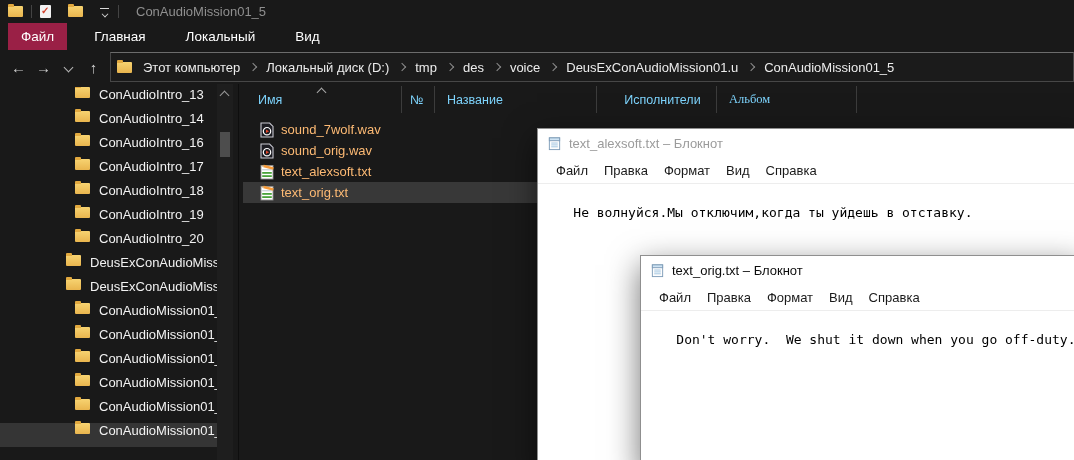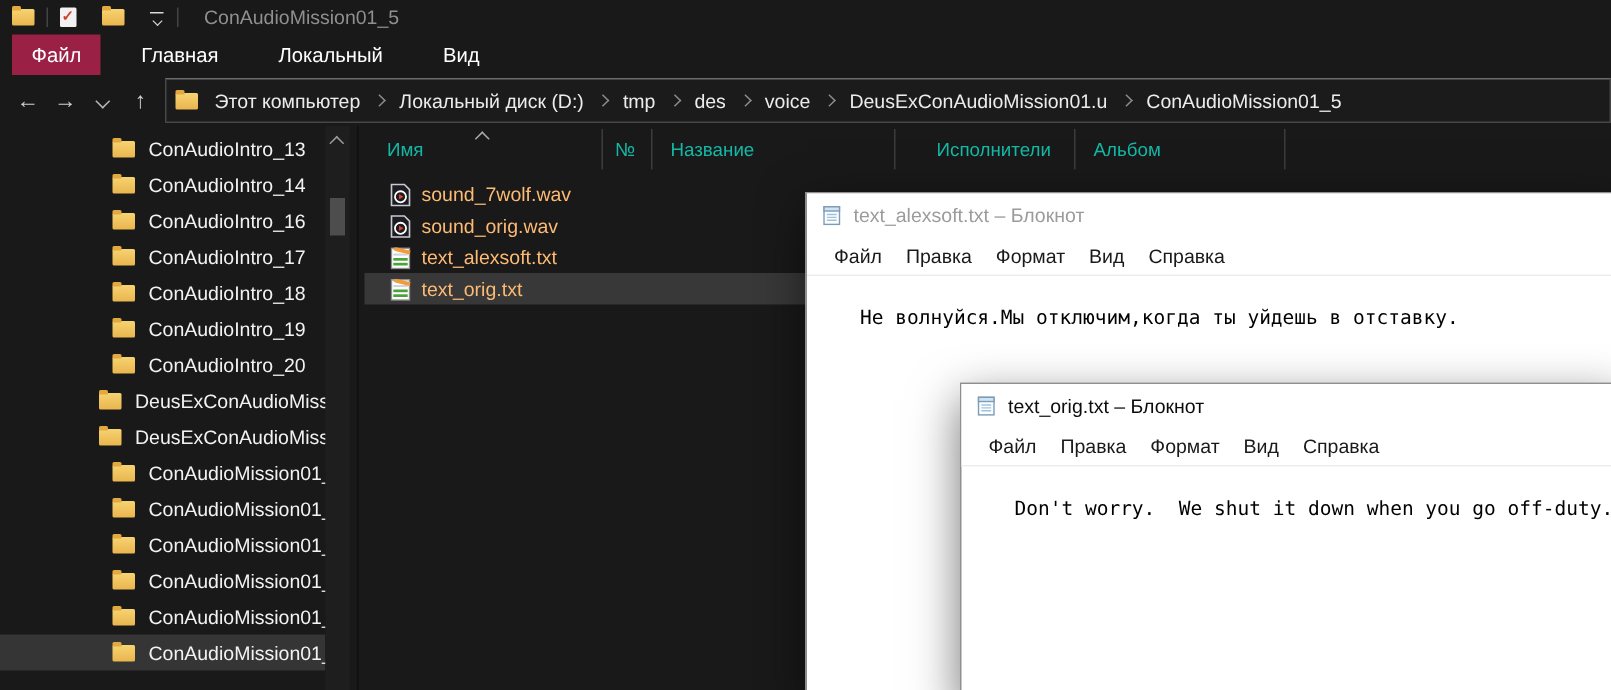--- a/index.html
+++ b/index.html
@@ -41,39 +41,39 @@
   .crumbs{display:flex;align-items:center;color:#ececec;font-size:13px;white-space:nowrap;margin-left:4px;}
   .crumb-wrap{display:flex;align-items:center;}
   .crumb{padding:0 7px;}
   .crumb-sep{display:inline-block;width:5px;height:5px;border-top:1.5px solid #8d8d8d;border-right:1.5px solid #8d8d8d;transform:rotate(45deg);margin:0 3px;}
   .crumb-wrap:last-child .crumb-sep{display:none;}
 
   
   .main{position:absolute;top:84px;left:0;right:0;bottom:0;}
 
   .tree{position:absolute;left:0;top:3px;width:217px;bottom:0;overflow:hidden;}
-  .trow{height:24px;display:flex;align-items:center;gap:9px;color:#f2f2f2;font-size:13px;white-space:nowrap;cursor:default;}
+  .trow{height:24px;display:flex;align-items:flex-start;gap:9px;color:#f2f2f2;font-size:13px;white-space:nowrap;cursor:default;}
   .trow.ind-1{padding-left:66px;}
   .trow.ind-2{padding-left:75px;}
   .trow.hl{background:#353535;}
 
   .tree-sb{position:absolute;left:217px;top:0;bottom:0;width:16px;background:#1e1e1e;}
   .sb-up{position:absolute;left:4px;top:8px;width:6px;height:6px;border-top:1.5px solid #9a9a9a;border-left:1.5px solid #9a9a9a;transform:rotate(45deg);}
   .sb-thumb{position:absolute;left:3px;top:48px;width:10px;height:25px;background:#4d4d4d;}
 
   .pane-sep{position:absolute;left:238px;top:0;bottom:0;width:1px;background:#0e0e0e;}
 
   .filepane{position:absolute;left:240px;top:0;right:0;bottom:0;}
-  .cols{position:absolute;top:2px;left:2px;height:27px;display:flex;font-size:12.5px;color:#14b8a6;}
+  .cols{position:absolute;top:2px;left:2px;height:27px;display:flex;font-size:12.5px;color:#7dd3fc;}
   .col{position:relative;display:flex;align-items:center;border-right:1px solid #3c3c3c;box-sizing:border-box;padding-left:12px;cursor:default;}
   .cols > div:nth-of-type(1){width:160px;padding-left:16px;}
   .cols > div:nth-of-type(2){width:33px;padding-left:8px;}
   .cols > div:nth-of-type(3){width:162px;}
   .cols > div:nth-of-type(4){width:120px;justify-content:center;}
-  .cols > div:nth-of-type(5){width:140px;}
+  .cols > div:nth-of-type(5){width:140px;font-family:Liberation Serif, serif;}
   .sort-caret{display:none;position:absolute;top:3px;left:50%;margin-left:-4px;width:6px;height:6px;border-top:1.3px solid #a9a9a9;border-left:1.3px solid #a9a9a9;transform:rotate(45deg);}
   .col.sorted .sort-caret{display:block;}
 
   .files{position:absolute;top:35px;left:3px;width:613px;}
   .frow{height:21px;display:flex;align-items:center;padding-left:17px;gap:7px;color:#fdba74;font-size:13px;cursor:default;}
   .frow.sel{background:#383838;}
   .ficon{display:none;width:14px;height:16px;flex:none;line-height:0;}
   .frow.t-wav .ficon.wav{display:inline-block;}
   .frow.t-txt .ficon.txt{display:inline-block;}
 

